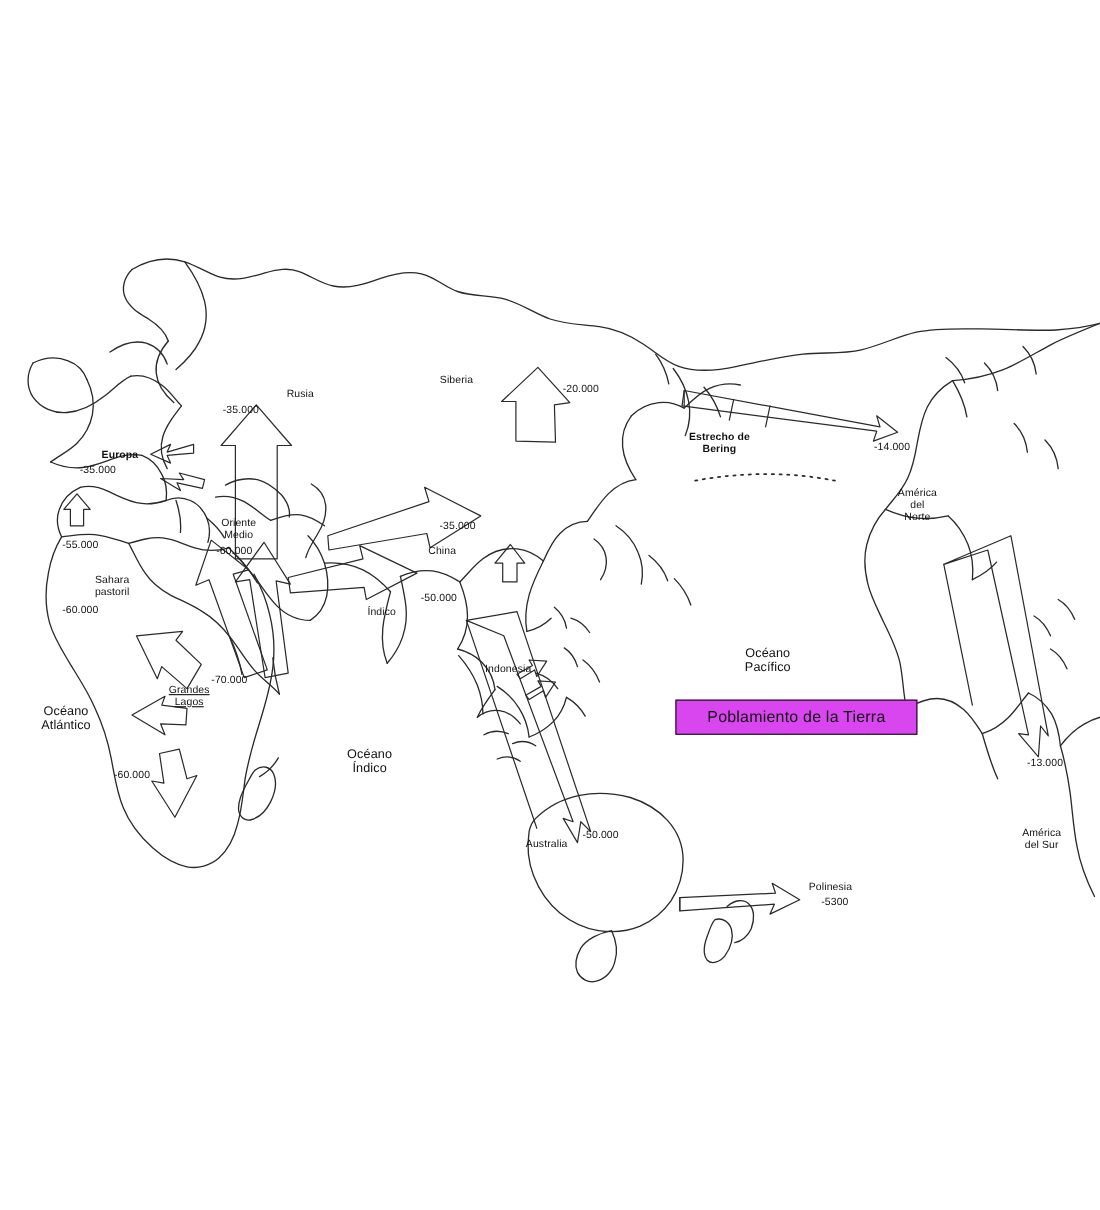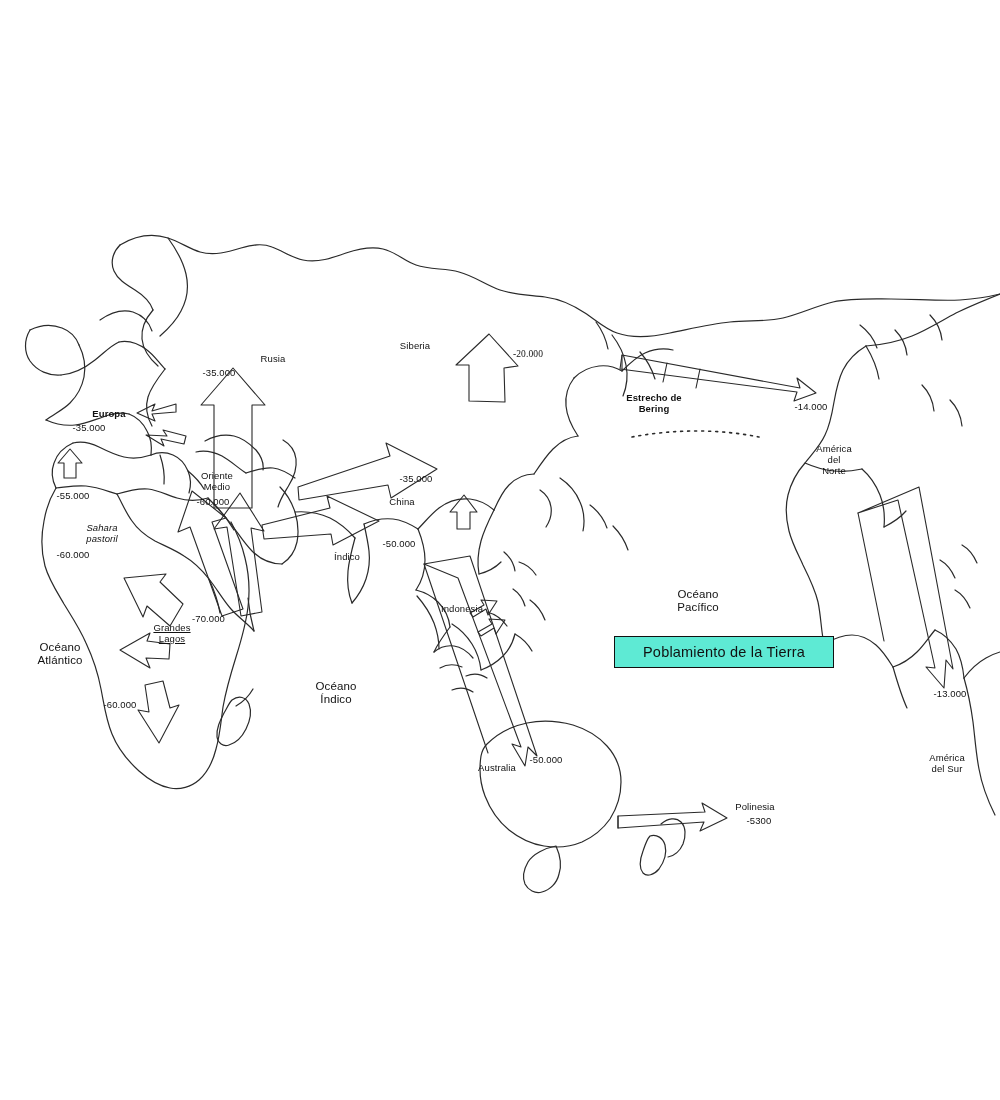--- a/index.html
+++ b/index.html
@@ -44,21 +44,21 @@
     font-size: 11.5px;
     color: #111111;
   }
   .title-box {
     position: absolute;
     left: 614px;
     top: 636px;
     width: 218px;
     height: 30px;
     border: 1.3px solid #111111;
-    background: #5eead4;
+    background: #d946ef;
     display: flex;
     align-items: center;
     justify-content: center;
   }
   .title-box .title-text {
     font-family: "Liberation Sans", sans-serif;
     font-size: 14.5px;
     color: #111111;
     letter-spacing: 0.2px;
   }
@@ -265,29 +265,29 @@
 Norte</div>
   <div class="map-label" style="left:913px; top:753px; width:68px;">América
 del Sur</div>
   <div class="map-label" style="left:186px; top:471px; width:62px;">Oriente
 Medio</div>
   <div class="map-label" style="left:377px; top:497px; width:50px;">China</div>
   <div class="map-label" style="left:323px; top:552px; width:48px;">Índico</div>
   <div class="map-label" style="left:431px; top:604px; width:62px;">Indonesia</div>
   <div class="map-label" style="left:468px; top:763px; width:58px;">Australia</div>
   <div class="map-label" style="left:726px; top:802px; width:58px;">Polinesia</div>
-  <div class="map-label" style="left:73px; top:523px; width:58px;font-style:italic;">Sahara
+  <div class="map-label" style="left:73px; top:523px; width:58px;">Sahara
 pastoril</div>
   <div class="map-label" style="left:143px; top:623px; width:58px;text-decoration:underline;">Grandes
 Lagos</div>
 
   <div class="map-label" style="left:61px; top:423px; width:56px;">-35.000</div>
   <div class="map-label" style="left:45px; top:491px; width:56px;">-55.000</div>
   <div class="map-label" style="left:191px; top:368px; width:56px;">-35.000</div>
-  <div class="map-label" style="left:500px; top:349px; width:56px;font-family:Liberation Serif, serif;">-20.000</div>
+  <div class="map-label" style="left:500px; top:349px; width:56px;">-20.000</div>
   <div class="map-label" style="left:783px; top:402px; width:56px;">-14.000</div>
   <div class="map-label" style="left:185px; top:497px; width:56px;">-60.000</div>
   <div class="map-label" style="left:388px; top:474px; width:56px;">-35.000</div>
   <div class="map-label" style="left:371px; top:539px; width:56px;">-50.000</div>
   <div class="map-label" style="left:45px; top:550px; width:56px;">-60.000</div>
   <div class="map-label" style="left:169px; top:614px; width:56px;text-align:right;">-70.000</div>
   <div class="map-label" style="left:92px; top:700px; width:56px;">-60.000</div>
   <div class="map-label" style="left:518px; top:755px; width:56px;">-50.000</div>
   <div class="map-label" style="left:731px; top:816px; width:56px;">-5300</div>
   <div class="map-label" style="left:922px; top:689px; width:56px;">-13.000</div>

